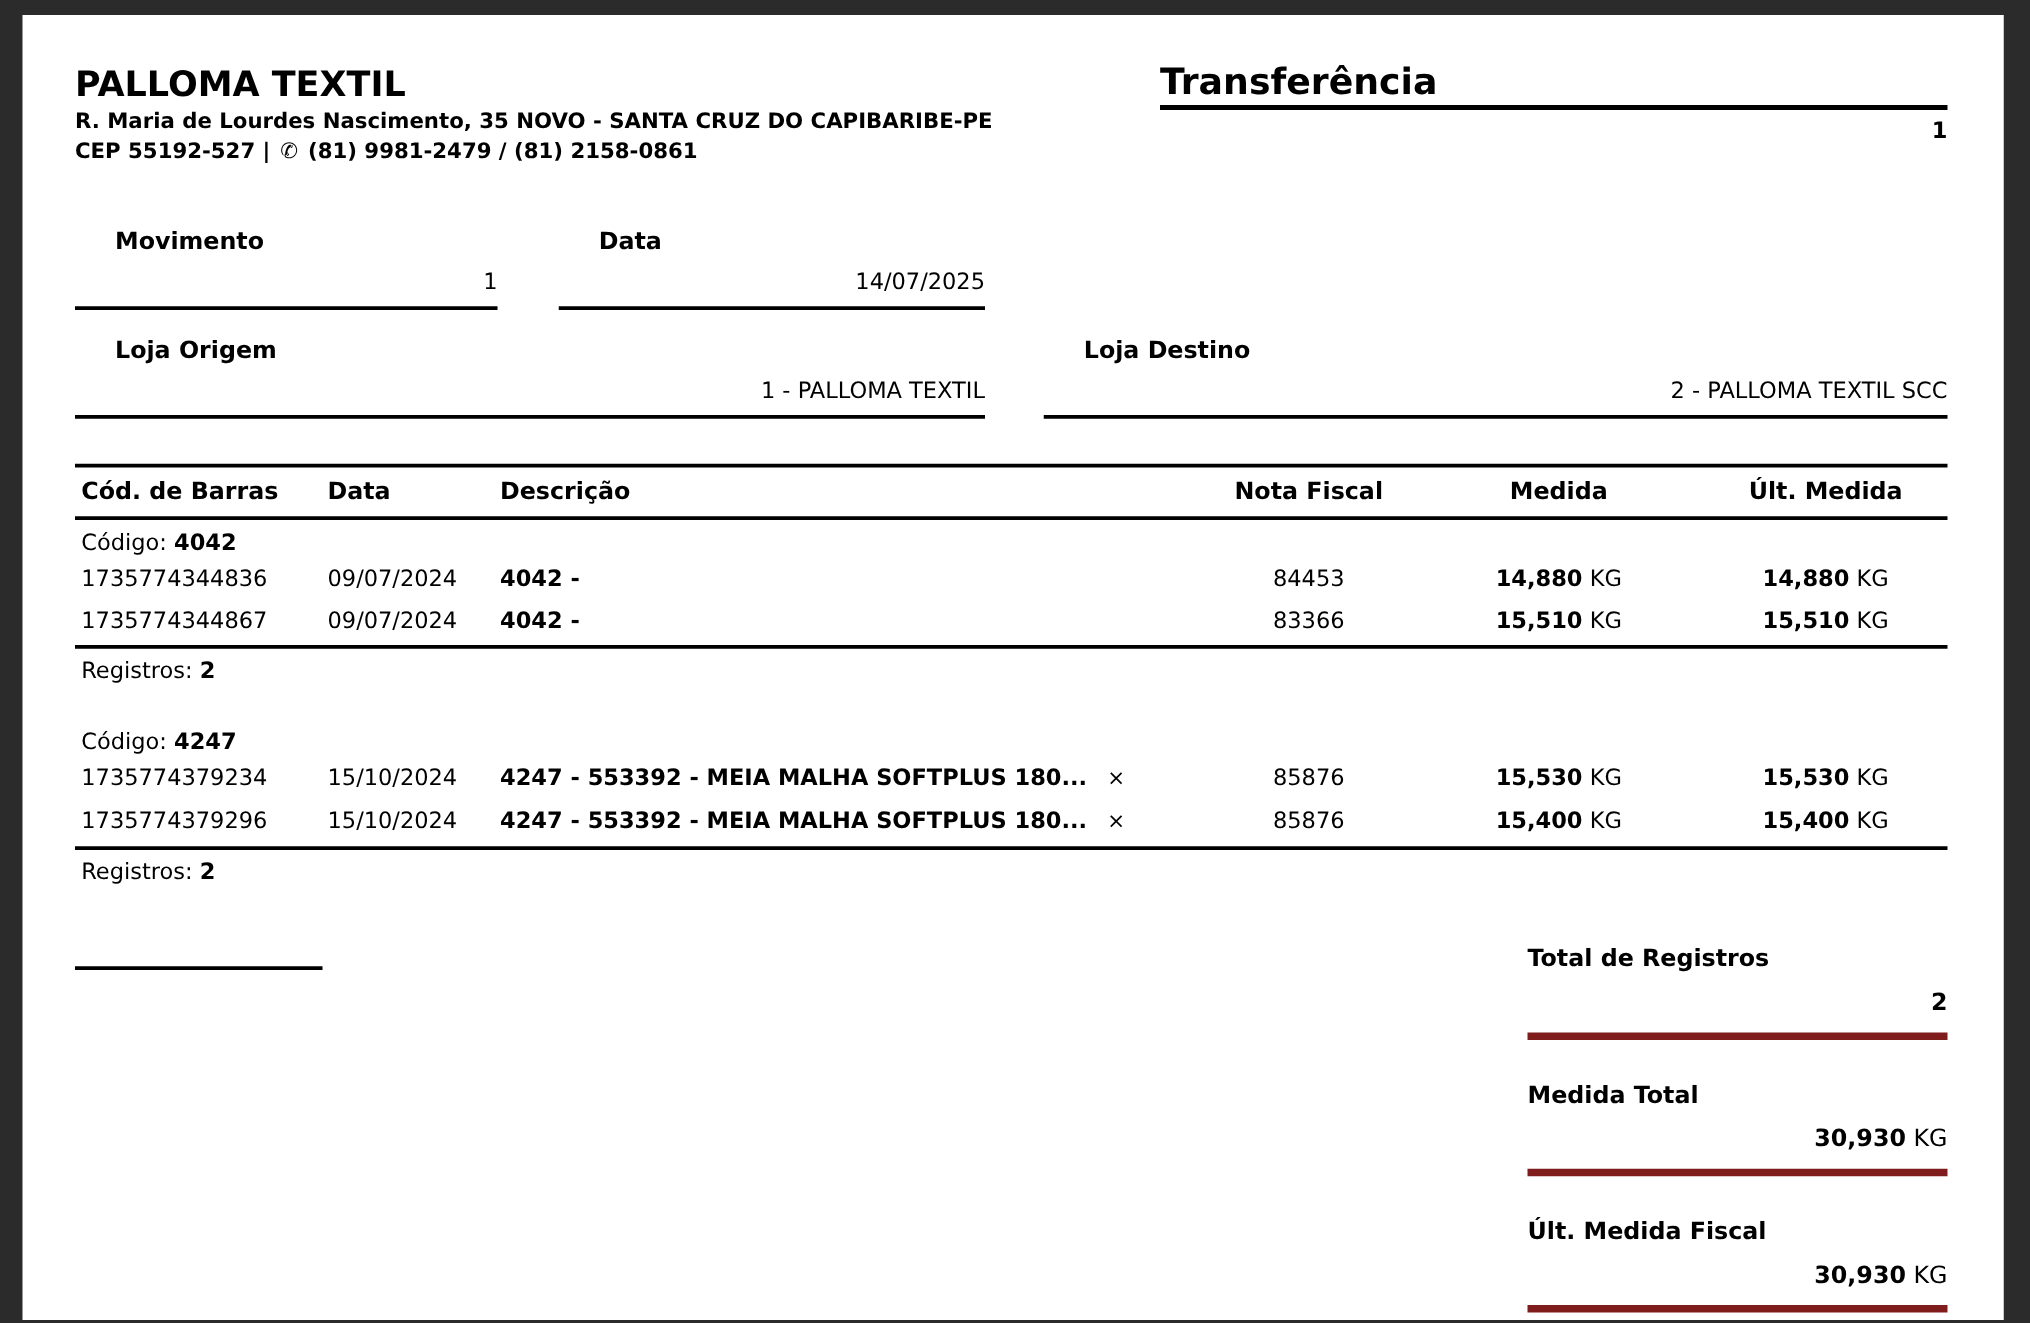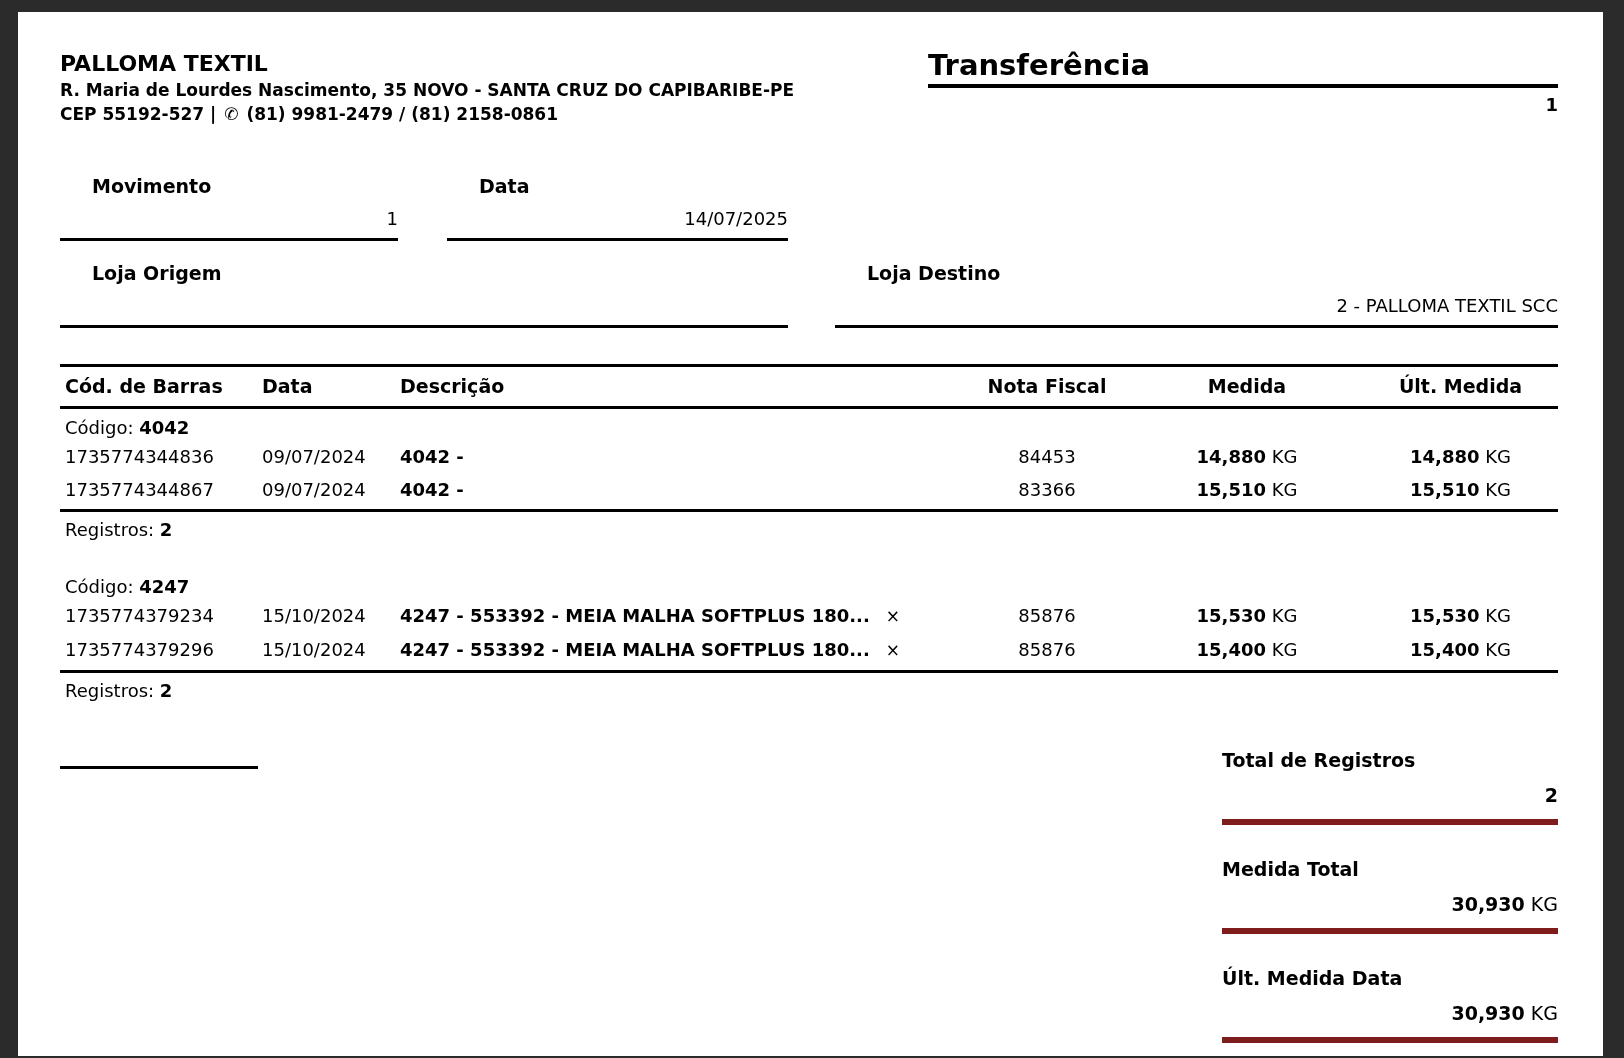--- a/index.html
+++ b/index.html
@@ -13,21 +13,21 @@
     position: absolute;
     left: 18px; top: 12px;
     width: 1585px; height: 1044px;
     background: #ffffff;
     padding: 38px 45px 0 42px;
   }
   b, .b { font-weight: 700; }
 
   
   .hdr { display: flex; justify-content: space-between; align-items: flex-start; }
-  .brand-name { font-size: 22px; font-weight: 700; line-height: 1.25; }
+  .brand-name { font-size: 28px; font-weight: 700; line-height: 1.25; }
   .brand-line { font-size: 17px; font-weight: 700; line-height: 1.42; }
   .phone-icon { font-weight: 400; margin: 0 2px; }
   .title-block { width: 630px; }
   .title-text {
     font-size: 29px; font-weight: 700; line-height: 1.1;
     border-bottom: 4px solid #000; padding-bottom: 2px;
   }
   .page-num { text-align: right; font-size: 18px; font-weight: 700; margin-top: 6px; }
 
   
@@ -103,20 +103,21 @@
     </div>
     <div class="field f-data">
       <div class="flabel">Data</div>
       <div class="fvalue">14/07/2025</div>
     </div>
   </div>
 
   <div class="lojas-row">
     <div class="field f-orig">
       <div class="flabel">Loja Origem</div>
+      <div class="fvalue">1 - PALLOMA TEXTIL</div>
     </div>
     <div class="field f-dest">
       <div class="flabel">Loja Destino</div>
       <div class="fvalue">2 - PALLOMA TEXTIL SCC</div>
     </div>
   </div>
 
   <div class="tbl">
     <div class="tgrid thead">
       <div class="c-bar">Cód. de Barras</div>
@@ -191,19 +192,19 @@
     <div class="totals">
       <div class="tot-block">
         <div class="tot-label">Total de Registros</div>
         <div class="tot-value"><span class="num">2</span></div>
       </div>
       <div class="tot-block">
         <div class="tot-label">Medida Total</div>
         <div class="tot-value"><span class="num">30,930</span> <span class="unit">KG</span></div>
       </div>
       <div class="tot-block">
-        <div class="tot-label">Últ. Medida Data</div>
+        <div class="tot-label">Últ. Medida Fiscal</div>
         <div class="tot-value"><span class="num">30,930</span> <span class="unit">KG</span></div>
       </div>
     </div>
   </div>
 
 </div>
 
 </body></html>

